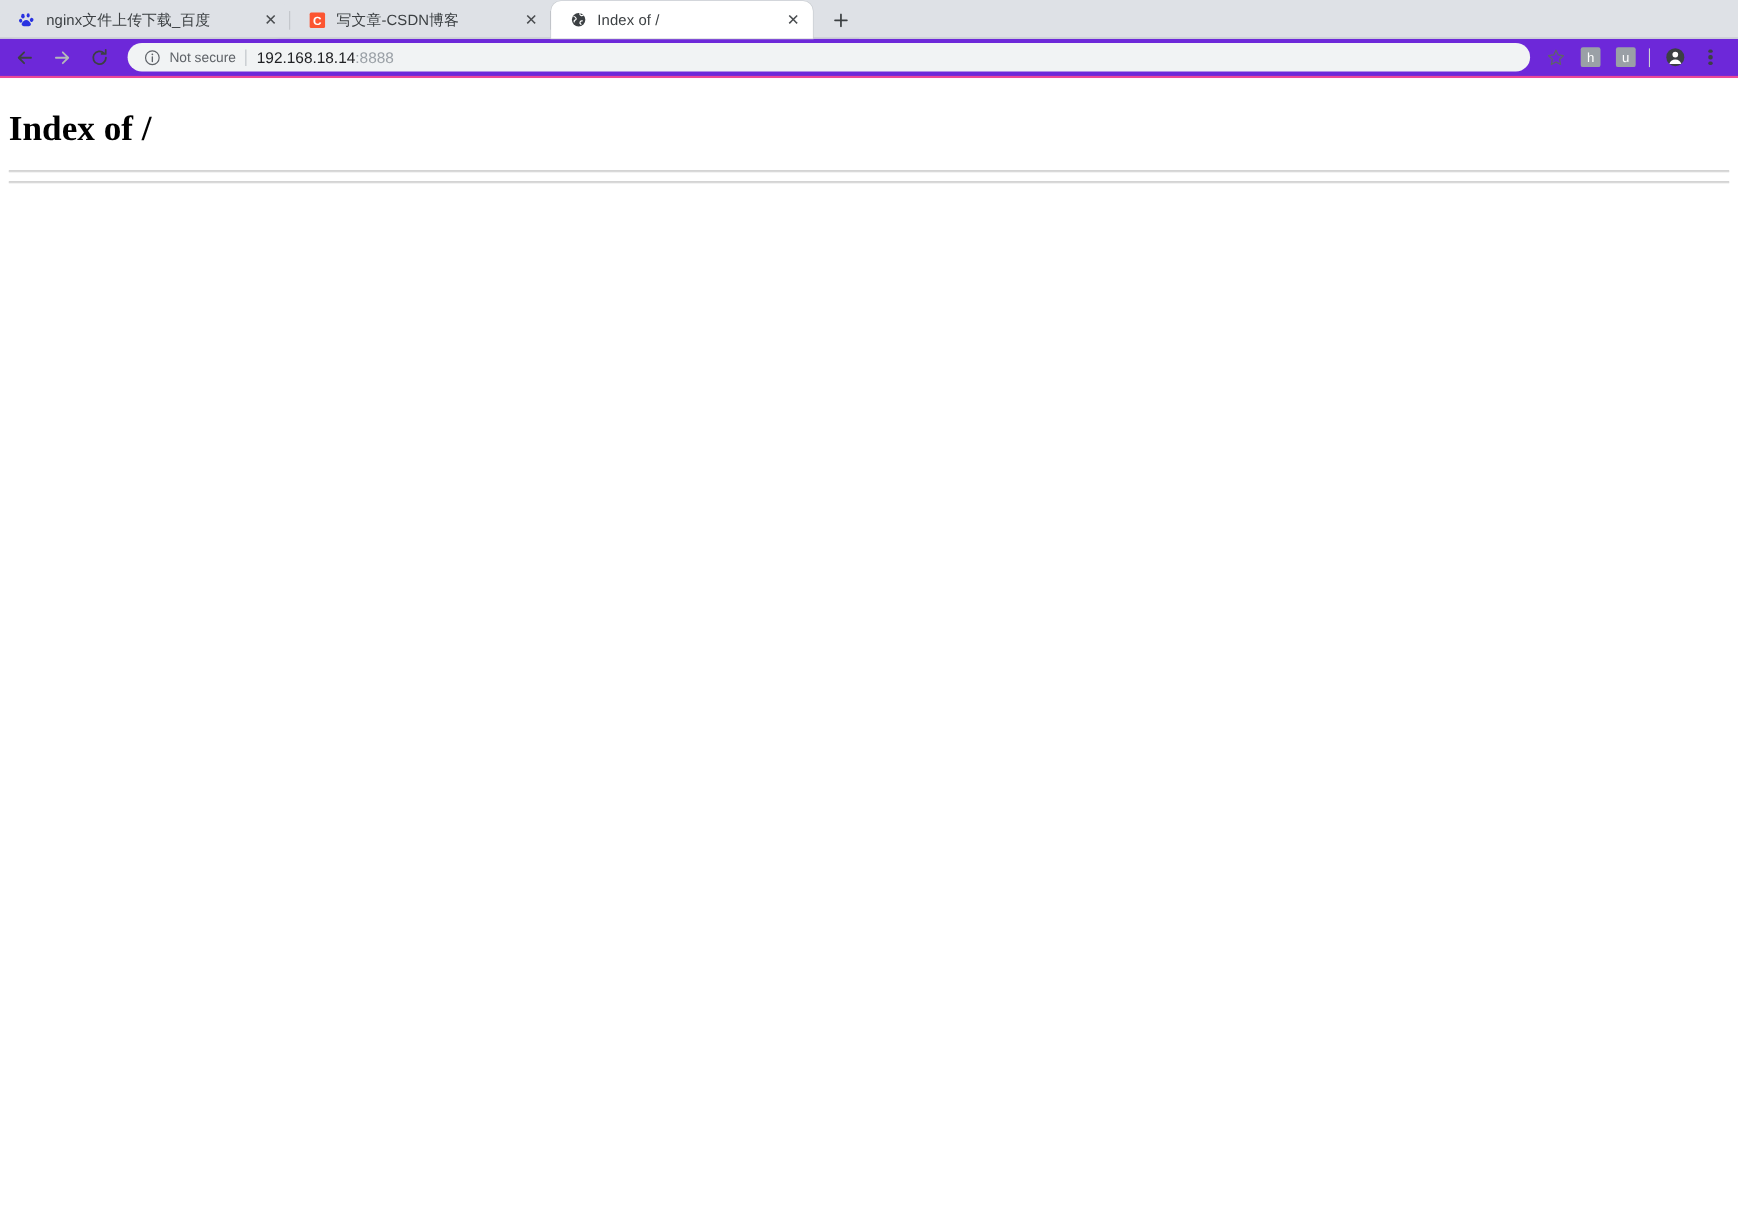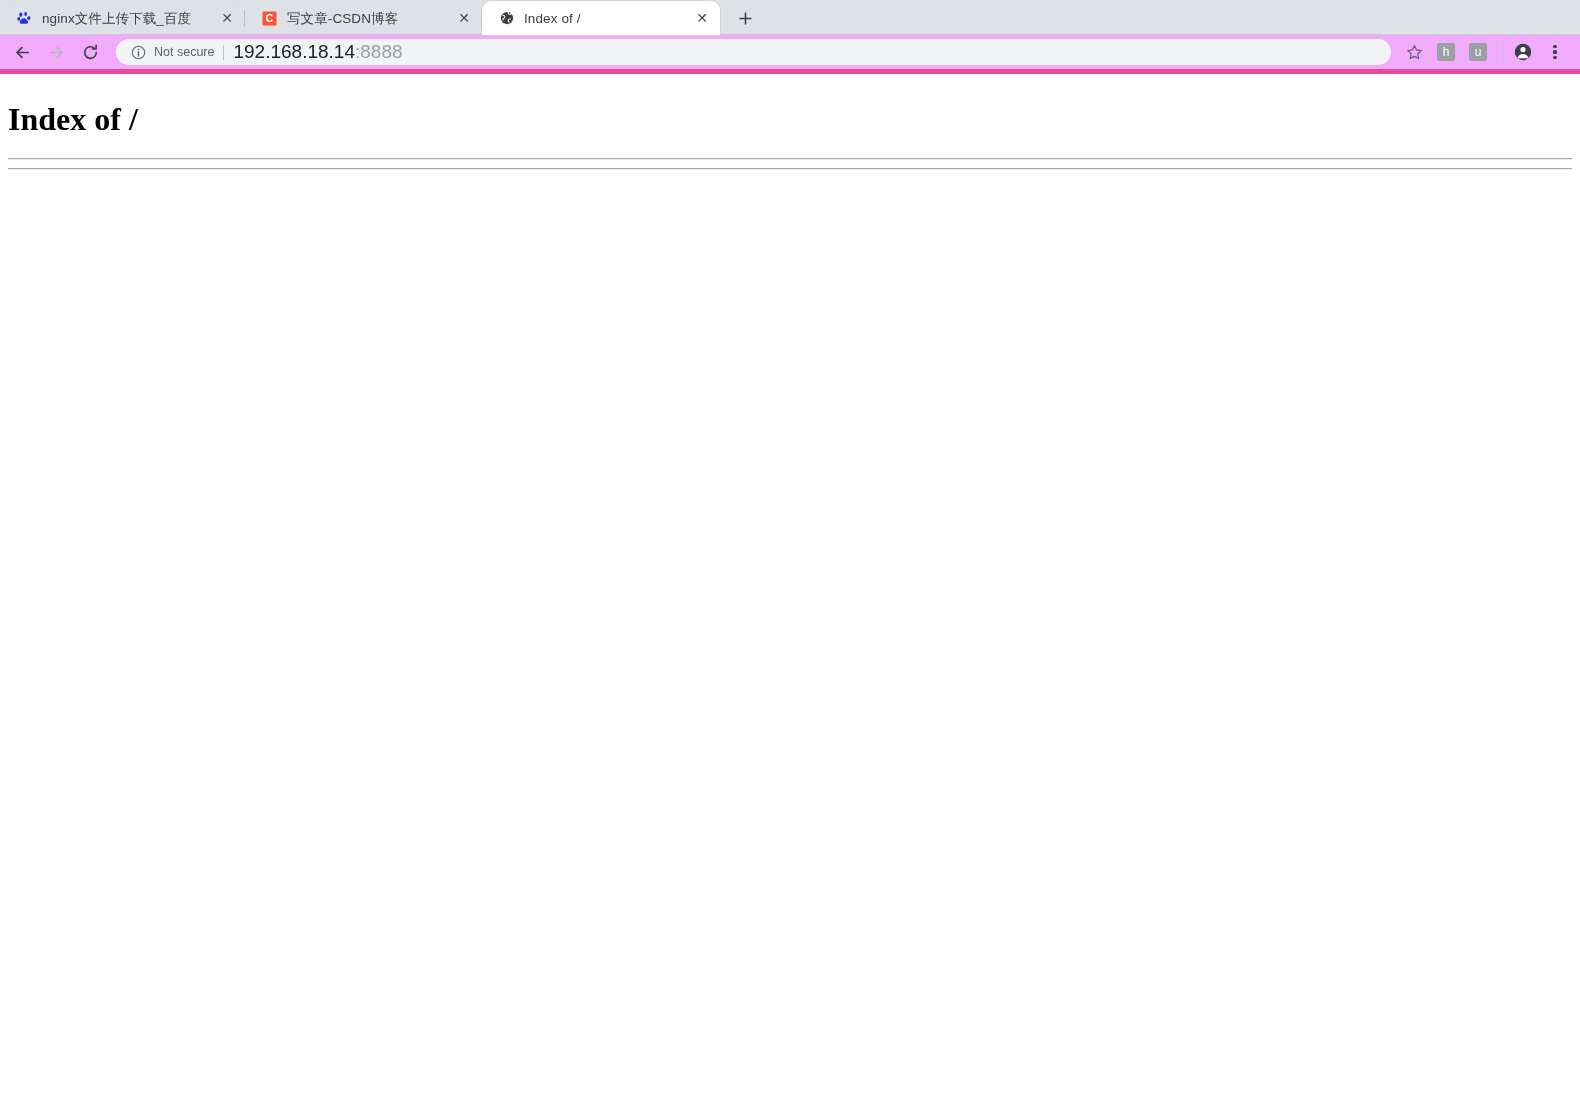--- a/index.html
+++ b/index.html
@@ -116,25 +116,25 @@
   .tabstrip-bottomline {
     position: absolute;
     left: 0; right: 0; bottom: 0;
     height: 1px;
     background: #c6cacd;
   }
 
   
   .toolbar {
     height: 34px;
-    background: #f0abfc;
+    background: #6d28d9;
     display: flex;
     align-items: center;
     padding: 0 10px 0 6px;
-    border-bottom: 5px solid #ec4899;
+    border-bottom: 2px solid #ec4899;
     flex: 0 0 auto;
   }
   .nav-btn {
     width: 32px;
     height: 32px;
     display: flex;
     align-items: center;
     justify-content: center;
     flex: 0 0 32px;
     margin-right: 2px;
@@ -163,21 +163,21 @@
     line-height: 16px;
   }
   .omni-divider {
     width: 1px;
     height: 15px;
     background: #bdc1c6;
     margin: 0 9px;
     flex: 0 0 1px;
   }
   .omni-url {
-    font-size: 19px;
+    font-size: 14px;
     color: #202124;
     white-space: nowrap;
     line-height: 16px;
   }
   .omni-url .port { color: #9aa0a6; }
   .tool-icon {
     width: 30px;
     height: 30px;
     flex: 0 0 30px;
     display: flex;
@@ -260,21 +260,21 @@
     text-decoration: underline;
   }
 </style>
 </head>
 <body>
 
 <div class="browser">
 
   <div class="tabstrip">
 
-    <div class="tab inactive" style="width:245px;border-radius:14px;">
+    <div class="tab inactive" style="width:264px;border-radius:14px;">
       <span class="tab-fav">
         <svg width="15" height="15" viewBox="0 0 16 16">
           <ellipse cx="4.1" cy="4.0" rx="1.7" ry="2.3" fill="#2932e1"></ellipse>
           <ellipse cx="9.2" cy="3.2" rx="1.5" ry="2.1" fill="#2932e1"></ellipse>
           <ellipse cx="1.9" cy="8.4" rx="1.6" ry="1.9" transform="rotate(-20 1.9 8.4)" fill="#2932e1"></ellipse>
           <ellipse cx="12.6" cy="7.6" rx="1.7" ry="2.0" transform="rotate(20 12.6 7.6)" fill="#2932e1"></ellipse>
           <path d="M7.3 7.6c2 0 3.1 1.7 4.1 3 1 1.3.3 3-1.5 3H4.9c-1.8 0-2.6-1.6-1.7-3 .9-1.3 2.1-3 4.1-3z" fill="#2932e1"></path>
         </svg>
       </span>
       <span class="tab-title">nginx文件上传下载_百度</span>

